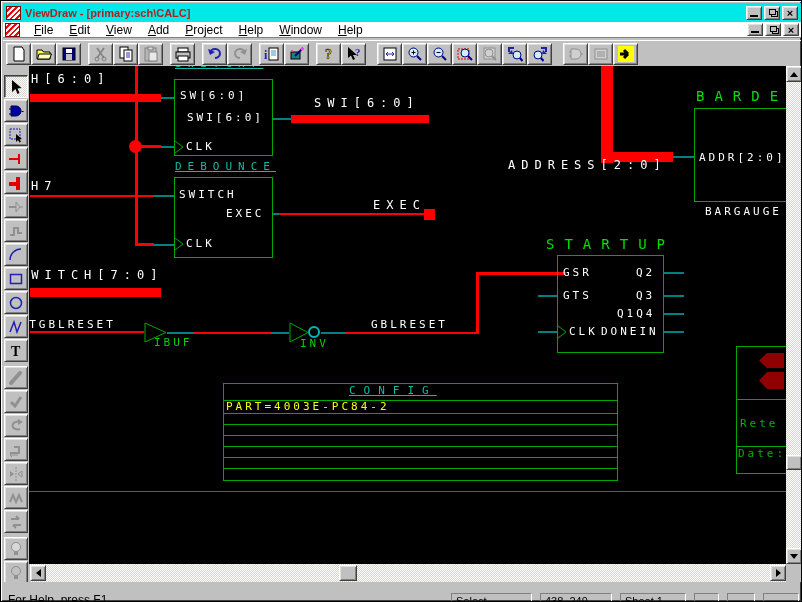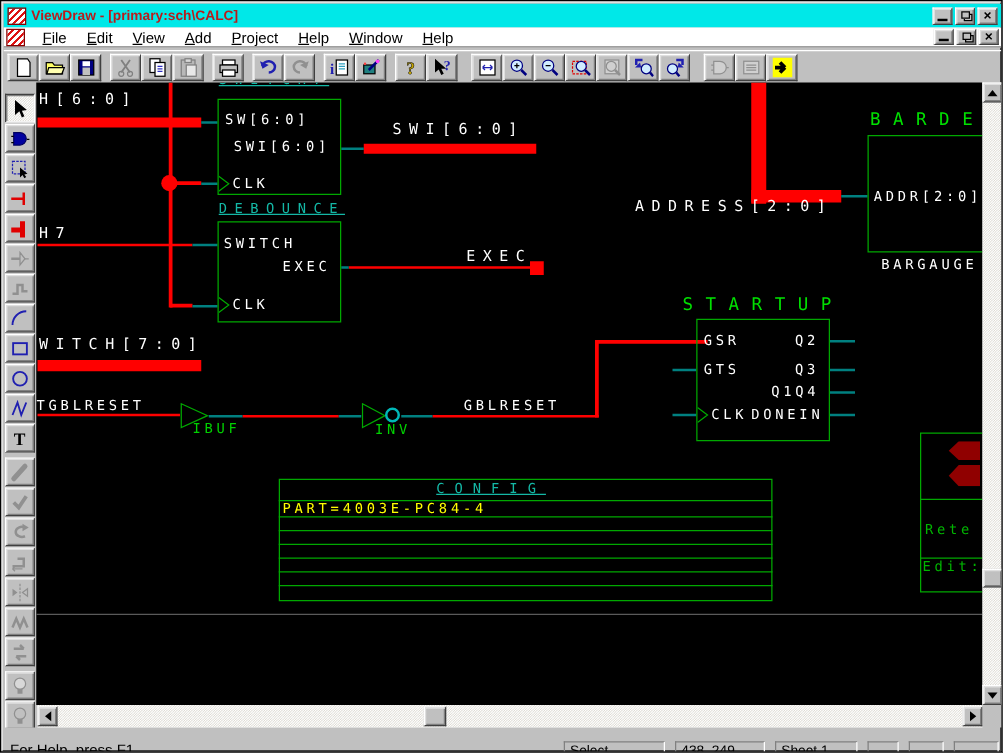--- a/index.html
+++ b/index.html
@@ -496,37 +496,37 @@
     <div class="sch gd" style="left:125px;top:270px;color:#00d000;">IBUF</div>
     <svg width="22" height="23" style="position:absolute;left:260px;top:256px;">
         <path d="M1 1 L19 10.5 L1 20 Z" fill="none" stroke="#00a800"></path>
       </svg>
     <div class="invc" style="left:279px;top:260px;"></div>
     <div class="sch gd" style="left:271px;top:271px;color:#00d000;">INV</div>
 
     <div class="box" style="left:194px;top:317px;width:395px;height:98px;"></div>
     <div class="sch ct" style="left:320px;top:318px;letter-spacing:8px;">CONFIG</div>
     <div class="gline" style="left:194px;top:334px;width:395px;"></div>
-    <div class="sch yl" style="left:197px;top:334px;">PART=4003E-PC84-4</div>
+    <div class="sch yl" style="left:197px;top:334px;">PART=4003E-PC84-2</div>
     <div class="gline" style="left:194px;top:347px;width:395px;"></div>
     <div class="gline" style="left:194px;top:358px;width:395px;"></div>
     <div class="gline" style="left:194px;top:369px;width:395px;"></div>
     <div class="gline" style="left:194px;top:380px;width:395px;"></div>
     <div class="gline" style="left:194px;top:391px;width:395px;"></div>
     <div class="gline" style="left:194px;top:402px;width:395px;"></div>
 
     <div class="box" style="left:707px;top:280px;width:90px;height:128px;"></div>
     <div class="gline" style="left:707px;top:333px;width:90px;"></div>
     <div class="gline" style="left:707px;top:380px;width:90px;"></div>
     <svg width="28" height="36" style="position:absolute;left:727px;top:287px;">
         <polygon points="11,0 28,0 28,15 11,15 3,7.5" fill="#900000"></polygon>
         <polygon points="11,19 28,19 28,36 11,36 3,27.5" fill="#900000"></polygon>
       </svg>
     <div class="sch gd" style="left:711px;top:351px;">Rete</div>
-    <div class="sch gd" style="left:709px;top:381px;">Edit:</div>
+    <div class="sch gd" style="left:709px;top:381px;">Date:</div>
 
     <div class="sch w" style="left:-64px;top:6px;">SWITCH[6:0]</div>
     <div class="sch w" style="left:285px;top:30px;">SWI[6:0]</div>
     <div class="sch w" style="left:-64px;top:113px;">SWITCH7</div>
     <div class="sch w" style="left:344px;top:132px;">EXEC</div>
     <div class="sch w" style="left:-11px;top:202px;">SWITCH[7:0]</div>
     <div class="sch ws" style="left:-19px;top:252px;">NOTGBLRESET</div>
     <div class="sch ws" style="left:342px;top:252px;">GBLRESET</div>
     <div class="sch w" style="left:479px;top:92px;">ADDRESS[2:0]</div>
 

